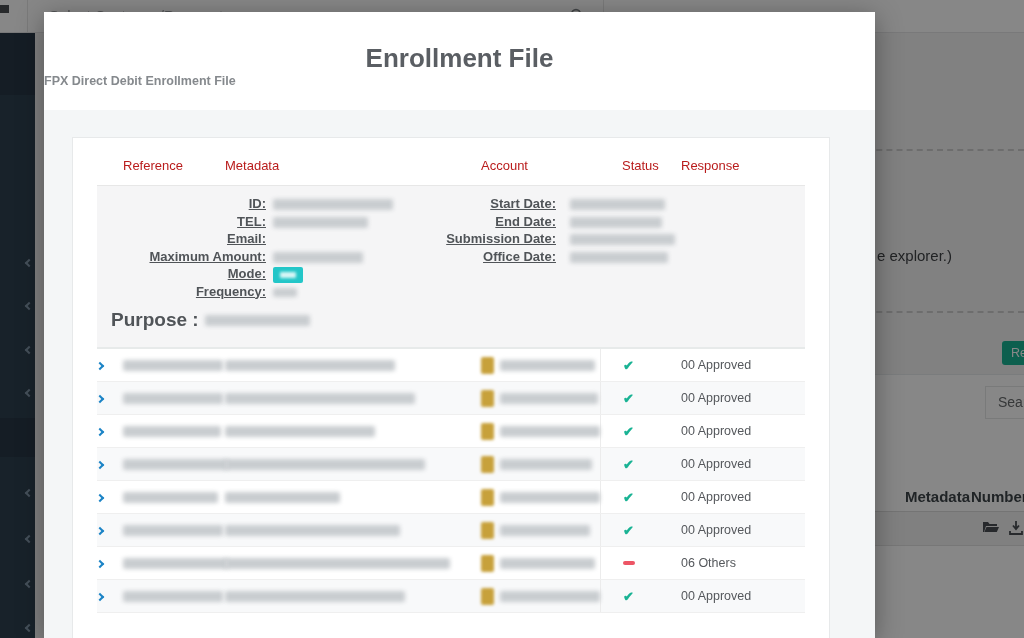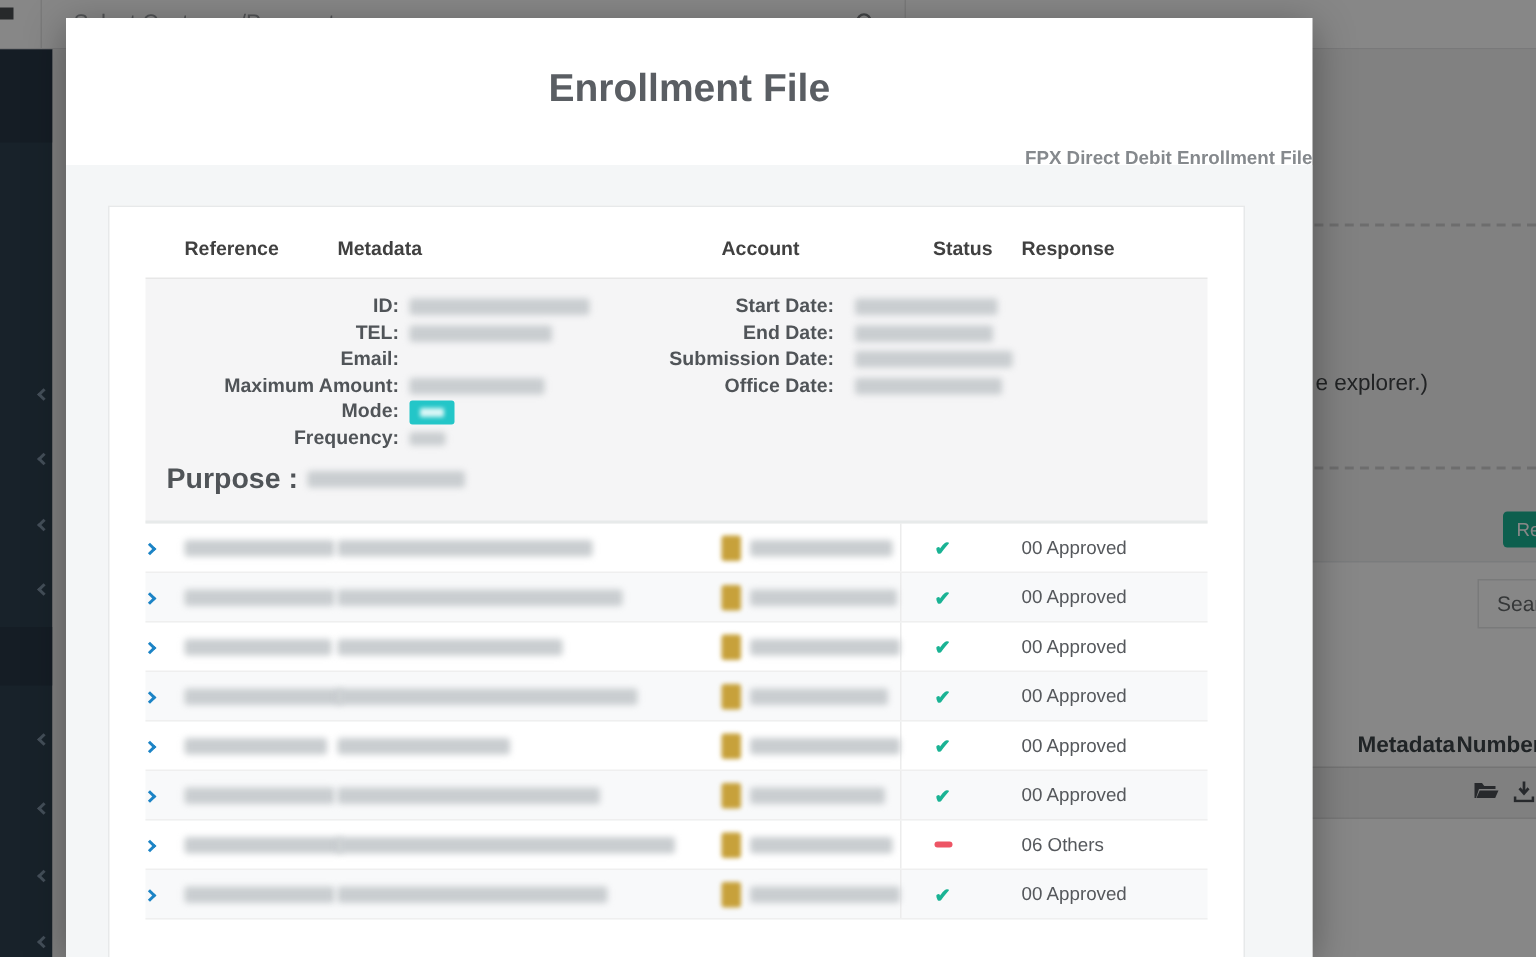--- a/index.html
+++ b/index.html
@@ -31,46 +31,46 @@
   .bg-th-line { position:absolute; left:825px; top:478px; right:0; height:1px; background:#dcdcdc; }
   .bg-row { position:absolute; left:825px; top:479px; right:0; height:34px; background:#f1f1f1; border-bottom:1px solid #e0e0e0; }
   .bg-action-icons { position:absolute; left:947px; top:487px; display:flex; gap:9px; color:#4a4f54; }
 
   
   .overlay { position:absolute; inset:0; background:rgba(0,0,0,0.47); z-index:5; }
 
   
   .modal { position:absolute; left:44px; top:12px; width:831px; height:626px; background:#fff; z-index:10; box-shadow:0 5px 25px rgba(0,0,0,0.35); overflow:hidden; }
   .m-title { margin-top:31px; text-align:center; font-size:26px; font-weight:bold; color:#5a5e63; }
-  .m-sub { margin-top:24px; text-align:right; font-size:12.5px; font-weight:bold; color:#85898d; }
+  .m-sub { margin-top:0; text-align:left; font-size:12.5px; font-weight:bold; color:#85898d; }
   .m-body { position:absolute; left:0; right:0; top:98px; bottom:0; background:#f4f6f7; }
   .card { position:absolute; left:28px; top:27px; width:758px; height:540px; background:#fff; border:1px solid #e7e9ea; padding:0 24px; }
 
   .row-grid { display:grid; grid-template-columns:26px 102px 256px 119px 81px 1fr; align-items:center; }
-  .thead { margin-top:8px; height:40px; border-bottom:1px solid #e7e7e7; font-size:13px; font-weight:bold; color:#404040; }
+  .thead { margin-top:8px; height:40px; border-bottom:1px solid #e7e7e7; font-size:13px; font-weight:normal; color:#b91c1c; }
   .thead .c-status { padding-left:22px; }
   .trow { height:33px; border-bottom:1px solid #efefef; font-size:12.5px; color:#55585c; }
   .trow .c-status { padding-left:22px; border-left:1px solid #ececec; height:100%; display:flex; align-items:center; }
   #rows .trow:nth-child(even) { background:#f8f9fa; }
   .trow.expanded { background:#f5f5f6; border-bottom:none; }
   .c-acct { display:flex; align-items:center; gap:6px; }
 
   .chev { display:inline-block; width:6px; height:6px; border-right:2px solid #1c84c6; border-bottom:2px solid #1c84c6; }
   .chev-right { transform:rotate(-45deg); }
   .chev-down { transform:rotate(45deg); }
   .check { color:#1ab394; font-size:13px; font-weight:bold; }
   .minus { width:12px; height:4px; border-radius:2px; background:#ed5565; }
 
   .chip { display:inline-block; height:11px; border-radius:2px; background:#c9cdd0; filter:blur(2px); vertical-align:middle; }
   .bank-icon { display:inline-block; width:13px; height:17px; border-radius:2px; background:#c7a13b; filter:blur(1.5px); flex:0 0 auto; }
 
   .details { background:#f5f5f6; height:163px; border-bottom:2px solid #e7eaea; padding-top:9px; }
   .d-grid { display:grid; grid-template-columns:169px 172px 125px 1fr; }
   .d-grid > div { height:17.5px; line-height:17.5px; font-size:13px; }
-  .d-label { font-weight:bold; color:#505458; text-align:right; }
+  .d-label { font-weight:bold; color:#505458; text-align:right;text-decoration:underline; }
   .d-label.second { padding-right:7px; }
   .d-val { padding-left:7px; }
   .mode-badge { display:inline-block; width:30px; height:16px; border-radius:2px; background:#23c6c8; vertical-align:middle; position:relative; }
   .mode-inner { position:absolute; left:7px; top:5px; width:16px; height:6px; background:#d9f6f6; border-radius:1px; filter:blur(1.5px); }
   .purpose { margin-top:9px; padding-left:14px; font-size:19px; }
   .p-label { font-weight:bold; color:#505458; margin-right:6px; }
 </style>
 </head>
 <body>
 

